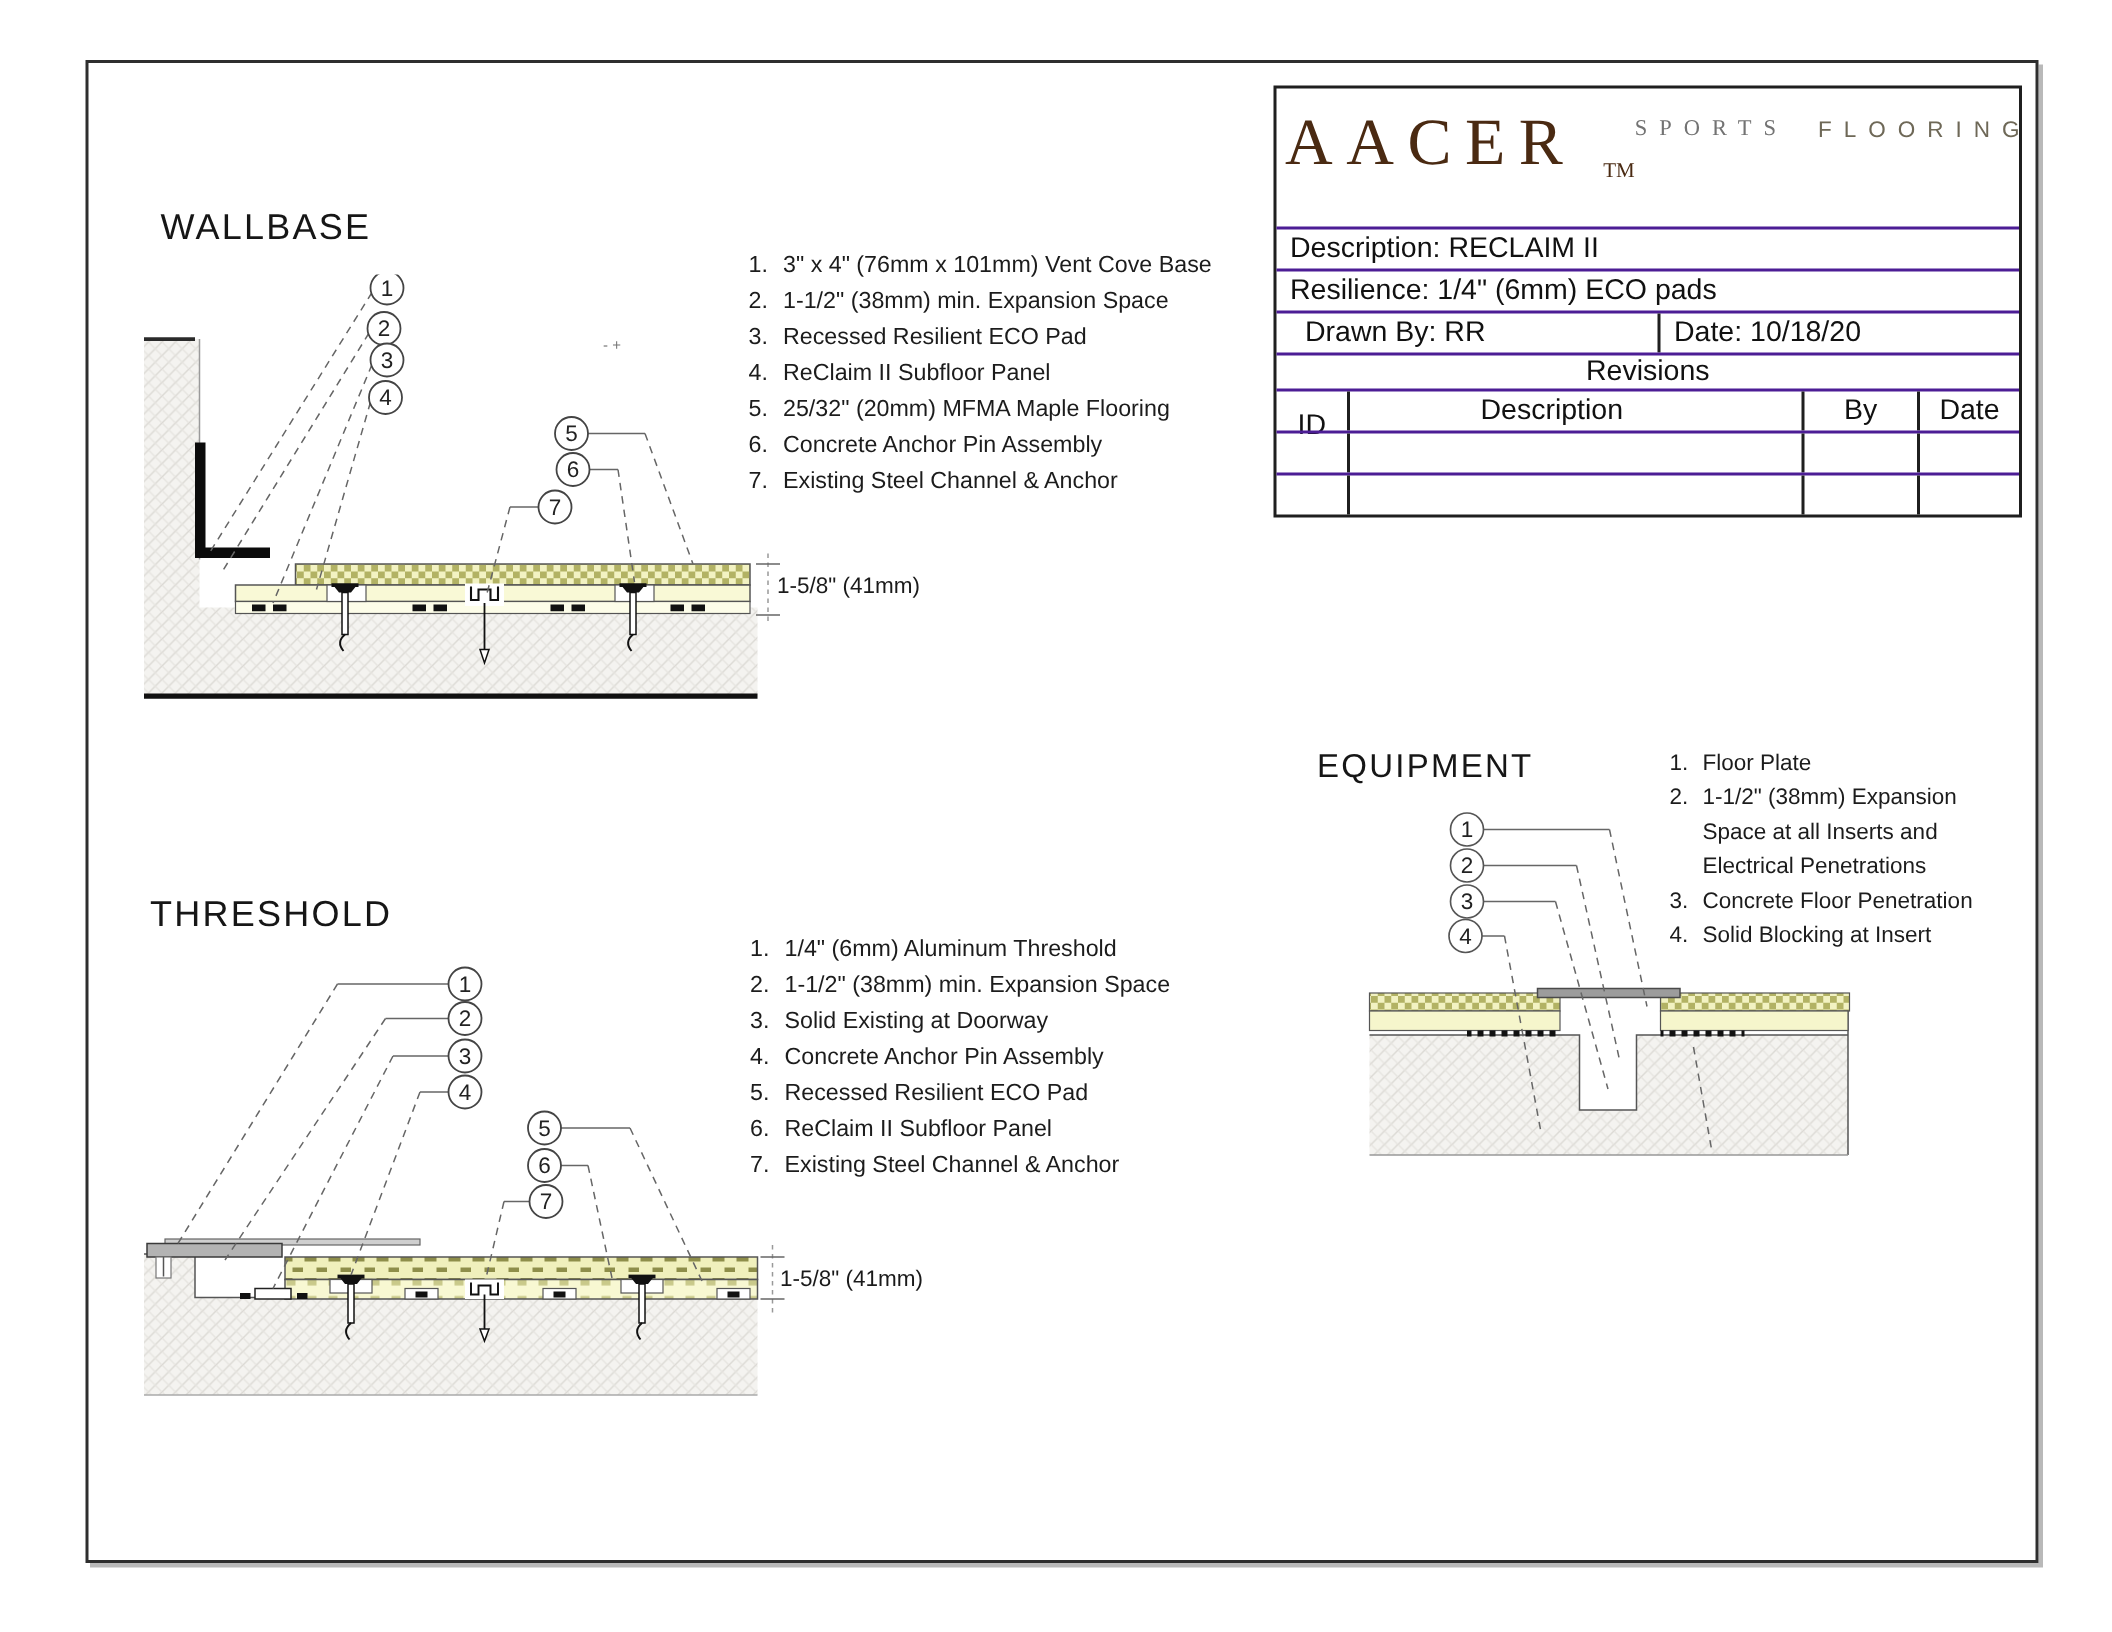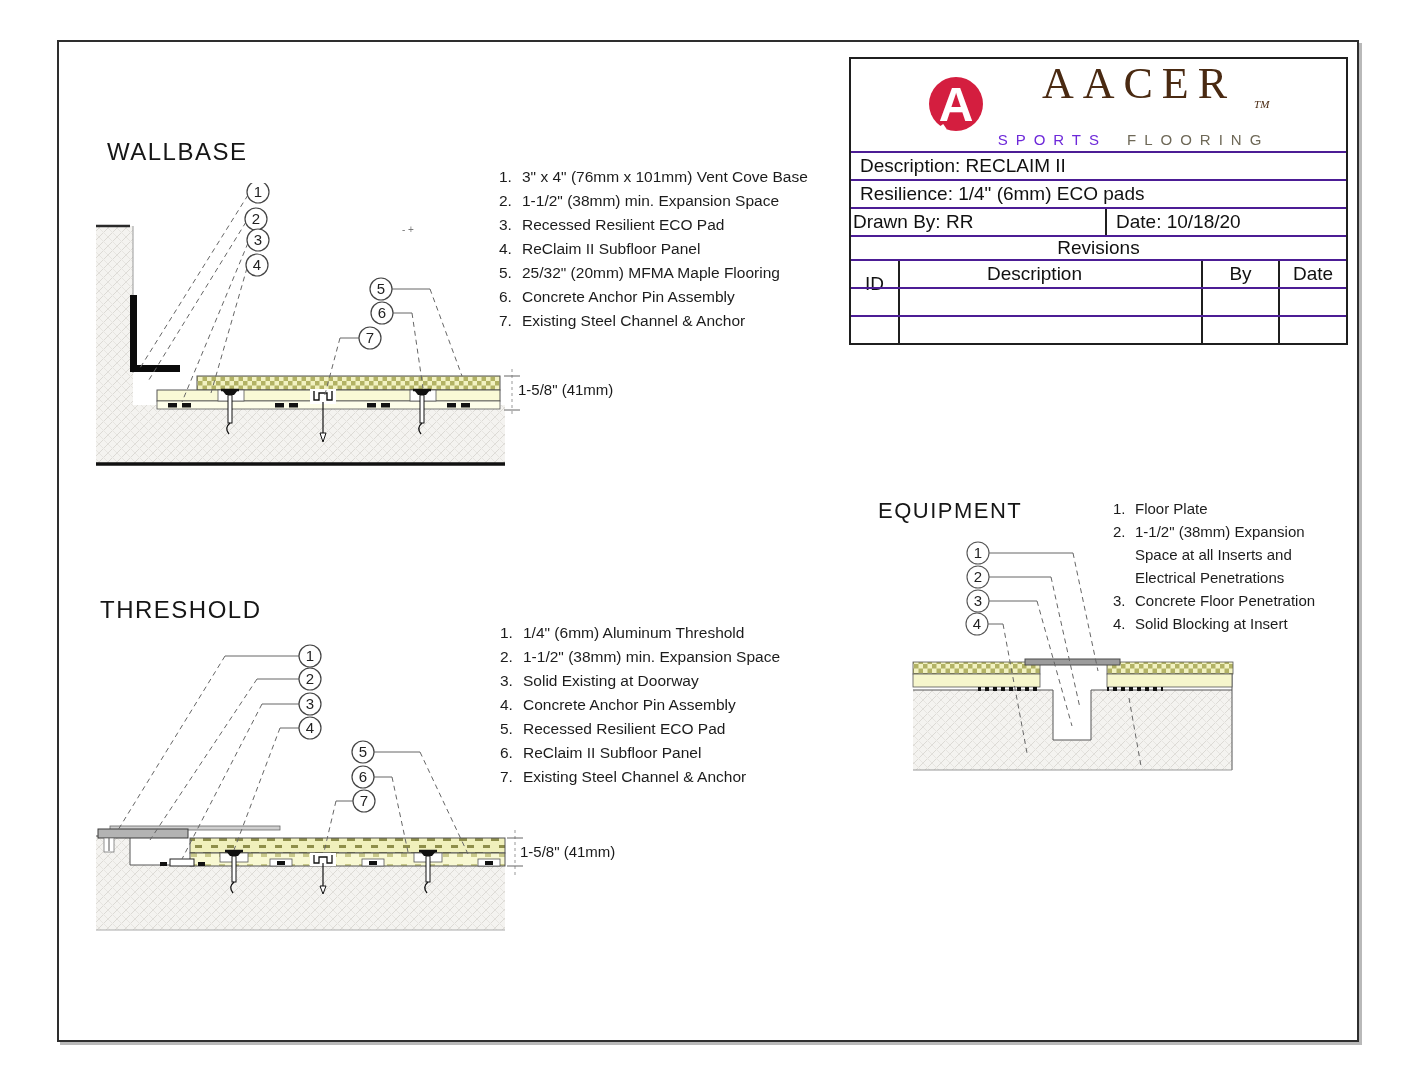--- a/index.html
+++ b/index.html
@@ -13,39 +13,39 @@
     left:57px;top:40px;width:1302px;height:1002px;
     border:2px solid #2e2e2e;box-sizing:border-box;
     box-shadow:3px 3px 0 #b9b9b9;background:#fff;
   }
   
   .tb{
     left:849px;top:57px;width:499px;height:288px;box-sizing:border-box;
     border:2px solid #1f1f1f;background:#fff;display:flex;flex-direction:column;
   }
   .tb-logo{height:92px;display:flex;align-items:center;justify-content:center;gap:14px;}
-  .logo-text{display:flex;flex-direction:column;align-items:flex-end;}
+  .logo-text{display:flex;flex-direction:row;align-items:flex-start;}
   .brand-line{font-family:"Liberation Serif",serif;font-size:44px;letter-spacing:9px;
     color:#4a2a12;line-height:44px;display:flex;align-items:flex-start;}
-  .tm{font-size:11px;letter-spacing:0;margin-left:18px;margin-top:20px;font-style:italic;}
+  .tm{font-size:14px;letter-spacing:0;margin-left:18px;margin-top:20px;}
   .tagline{margin-top:5px;font-size:15px;letter-spacing:8px;display:flex;}
-  .tag-sports{color:#6d28d9;margin-right:20px;}
+  .tag-sports{color:#737373;margin-right:20px;font-family:Liberation Serif, serif;}
   .tag-flooring{color:#6e6857;}
   .tb-row{border-top:2px solid #4c1d95;display:flex;align-items:center;
     font-size:19px;box-sizing:border-box;}
   .tb-text{padding-left:9px;}
   .h26{height:28px;} .h22{height:24px;} 
   .tb-center{justify-content:center;}
   .tb-cell{height:100%;display:flex;align-items:center;box-sizing:border-box;}
   .sep-l{border-left:2px solid #1f1f1f;}
   .c-id{width:47px;justify-content:center;margin-top:20px;}
   .c-desc{flex:1;justify-content:center;}
   .c-by{width:77px;justify-content:center;margin-left:32px;}
   .c-date{width:68px;justify-content:center;}
-  .c-drawn{width:254px;padding-left:2px;}
+  .c-drawn{width:254px;padding-left:19px;}
   .c-datefield{flex:1;padding-left:9px;}
   
   .dtitle{font-size:24px;letter-spacing:1.5px;color:#161616;}
   .notes{display:flex;flex-direction:column;gap:8px;font-size:15.5px;line-height:16px;color:#1c1c1c;}
   .note{display:flex;}
   .note .num{width:23px;flex:0 0 23px;}
   .notes-sm{gap:7px;font-size:15px;}
   .notes-sm .num{width:22px;flex:0 0 22px;}
   svg text{font-family:"Liberation Sans",sans-serif;}
 </style>

